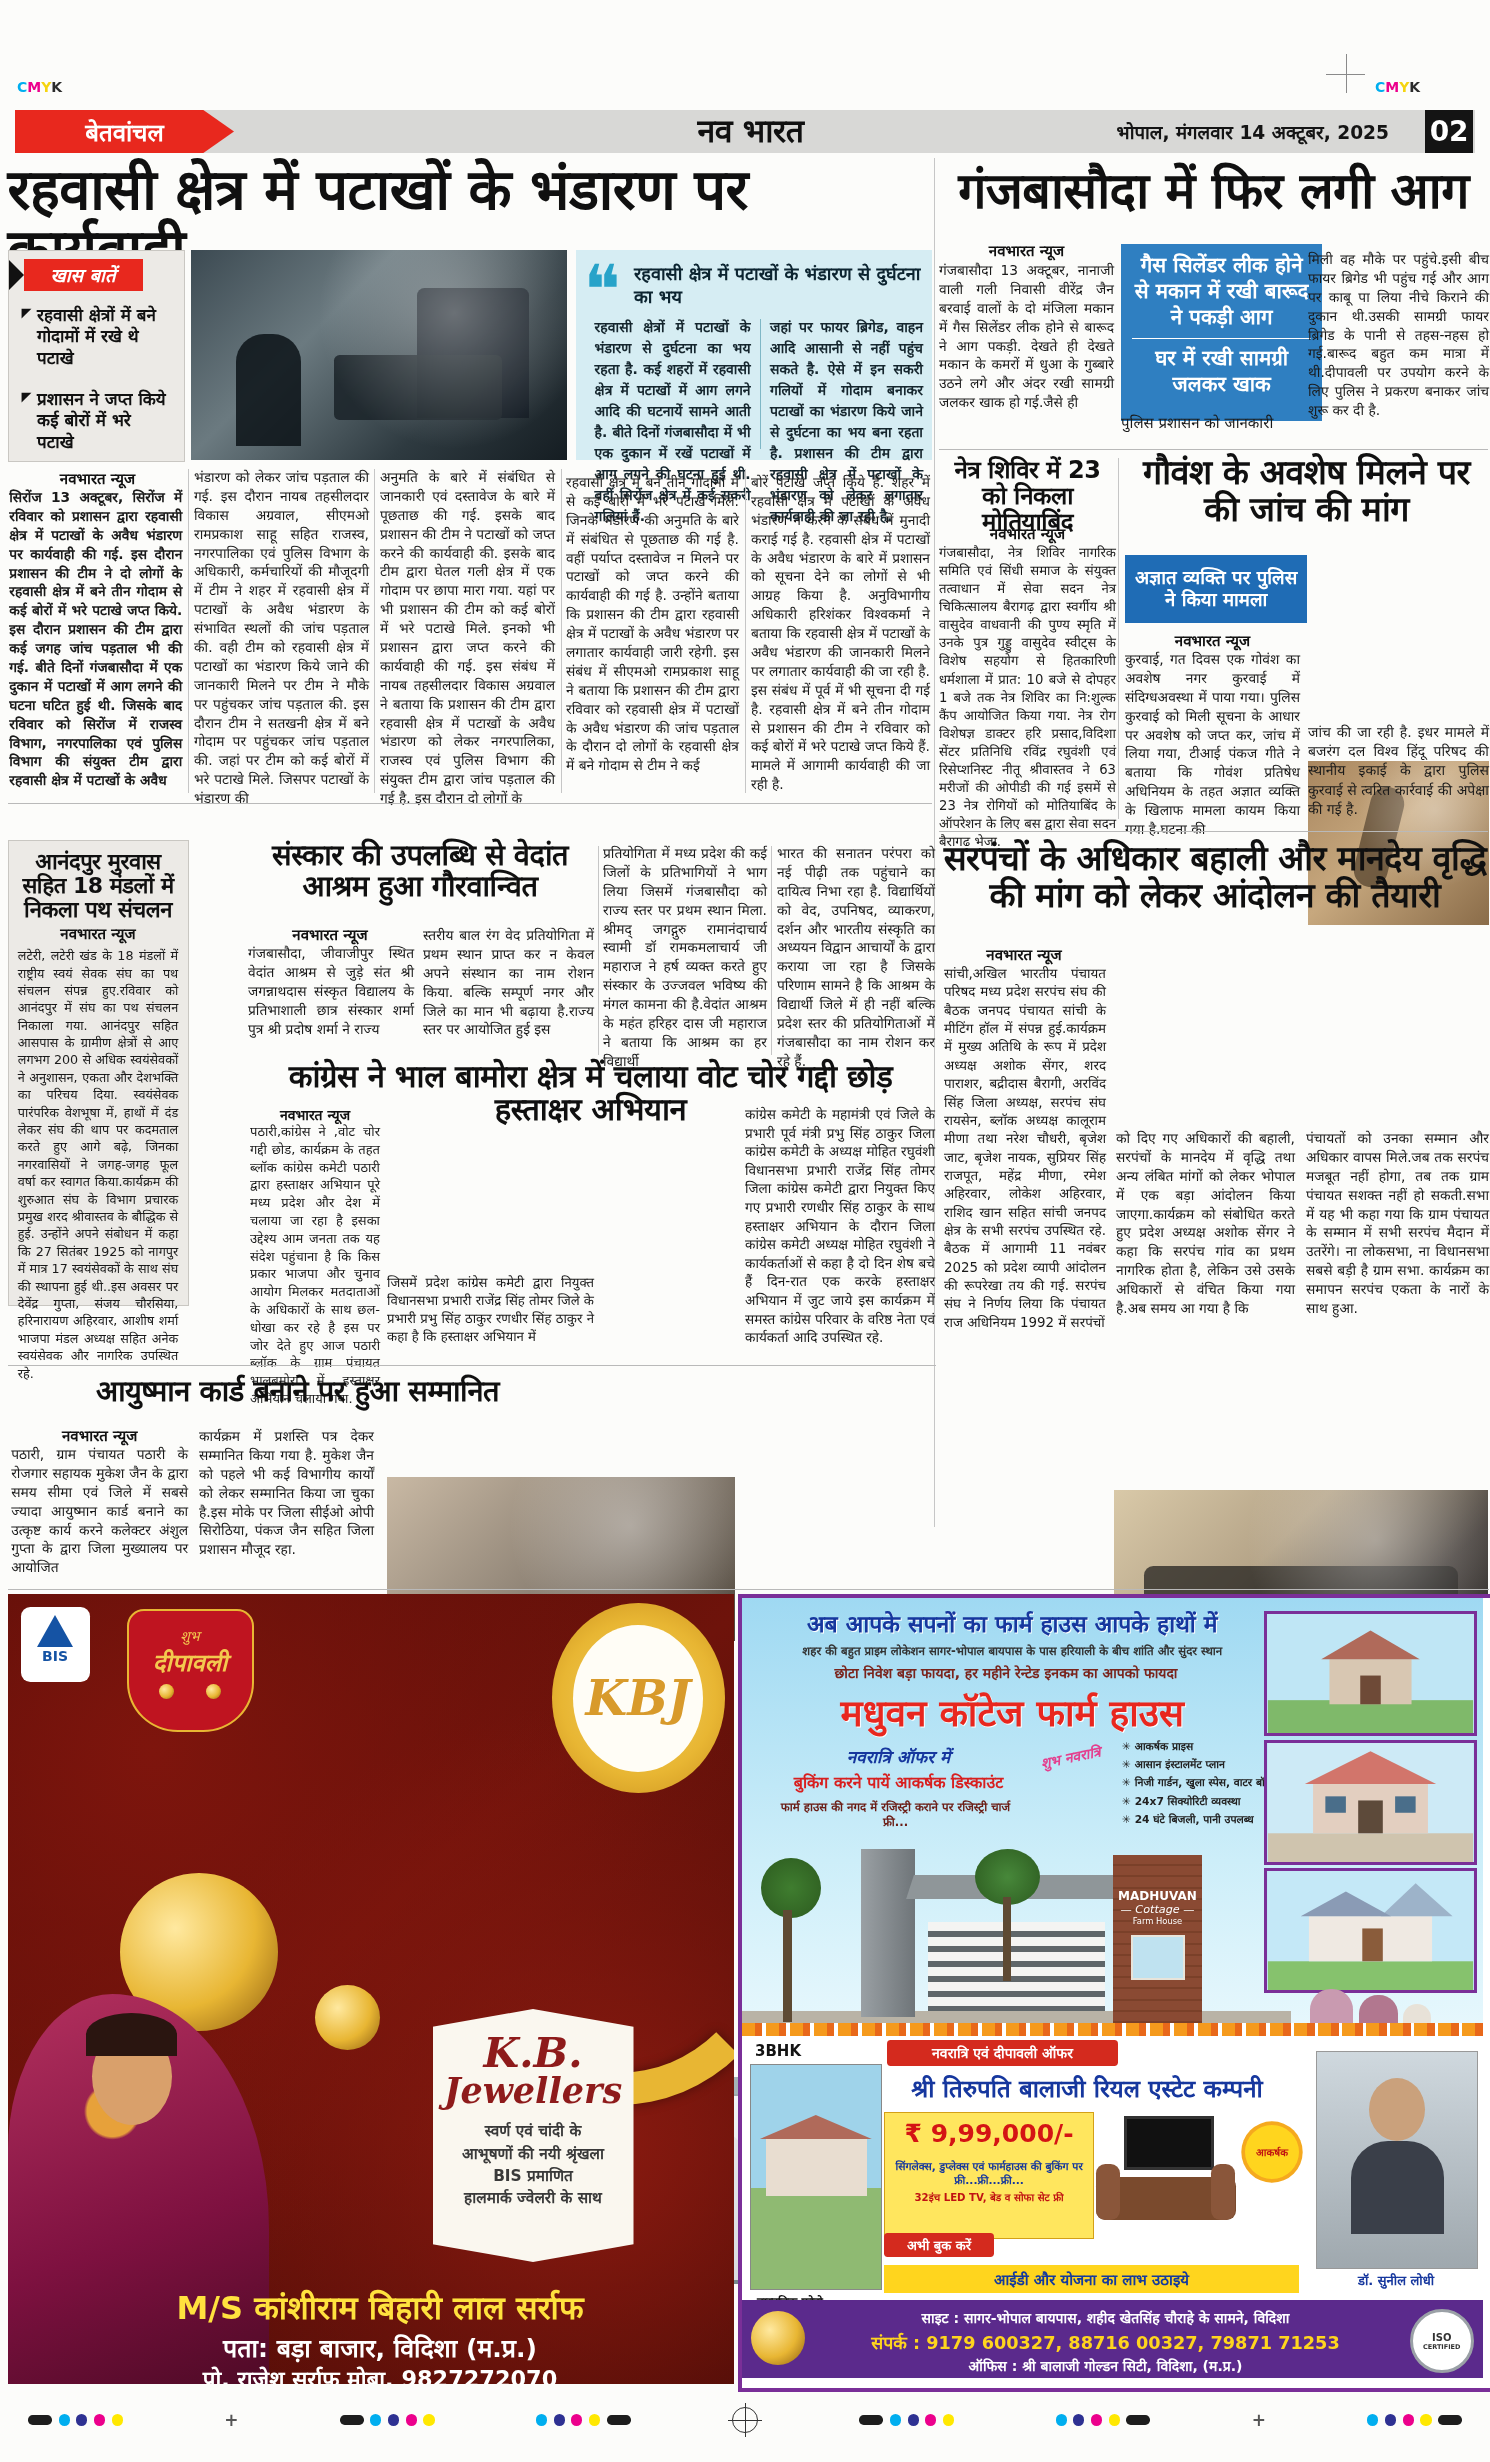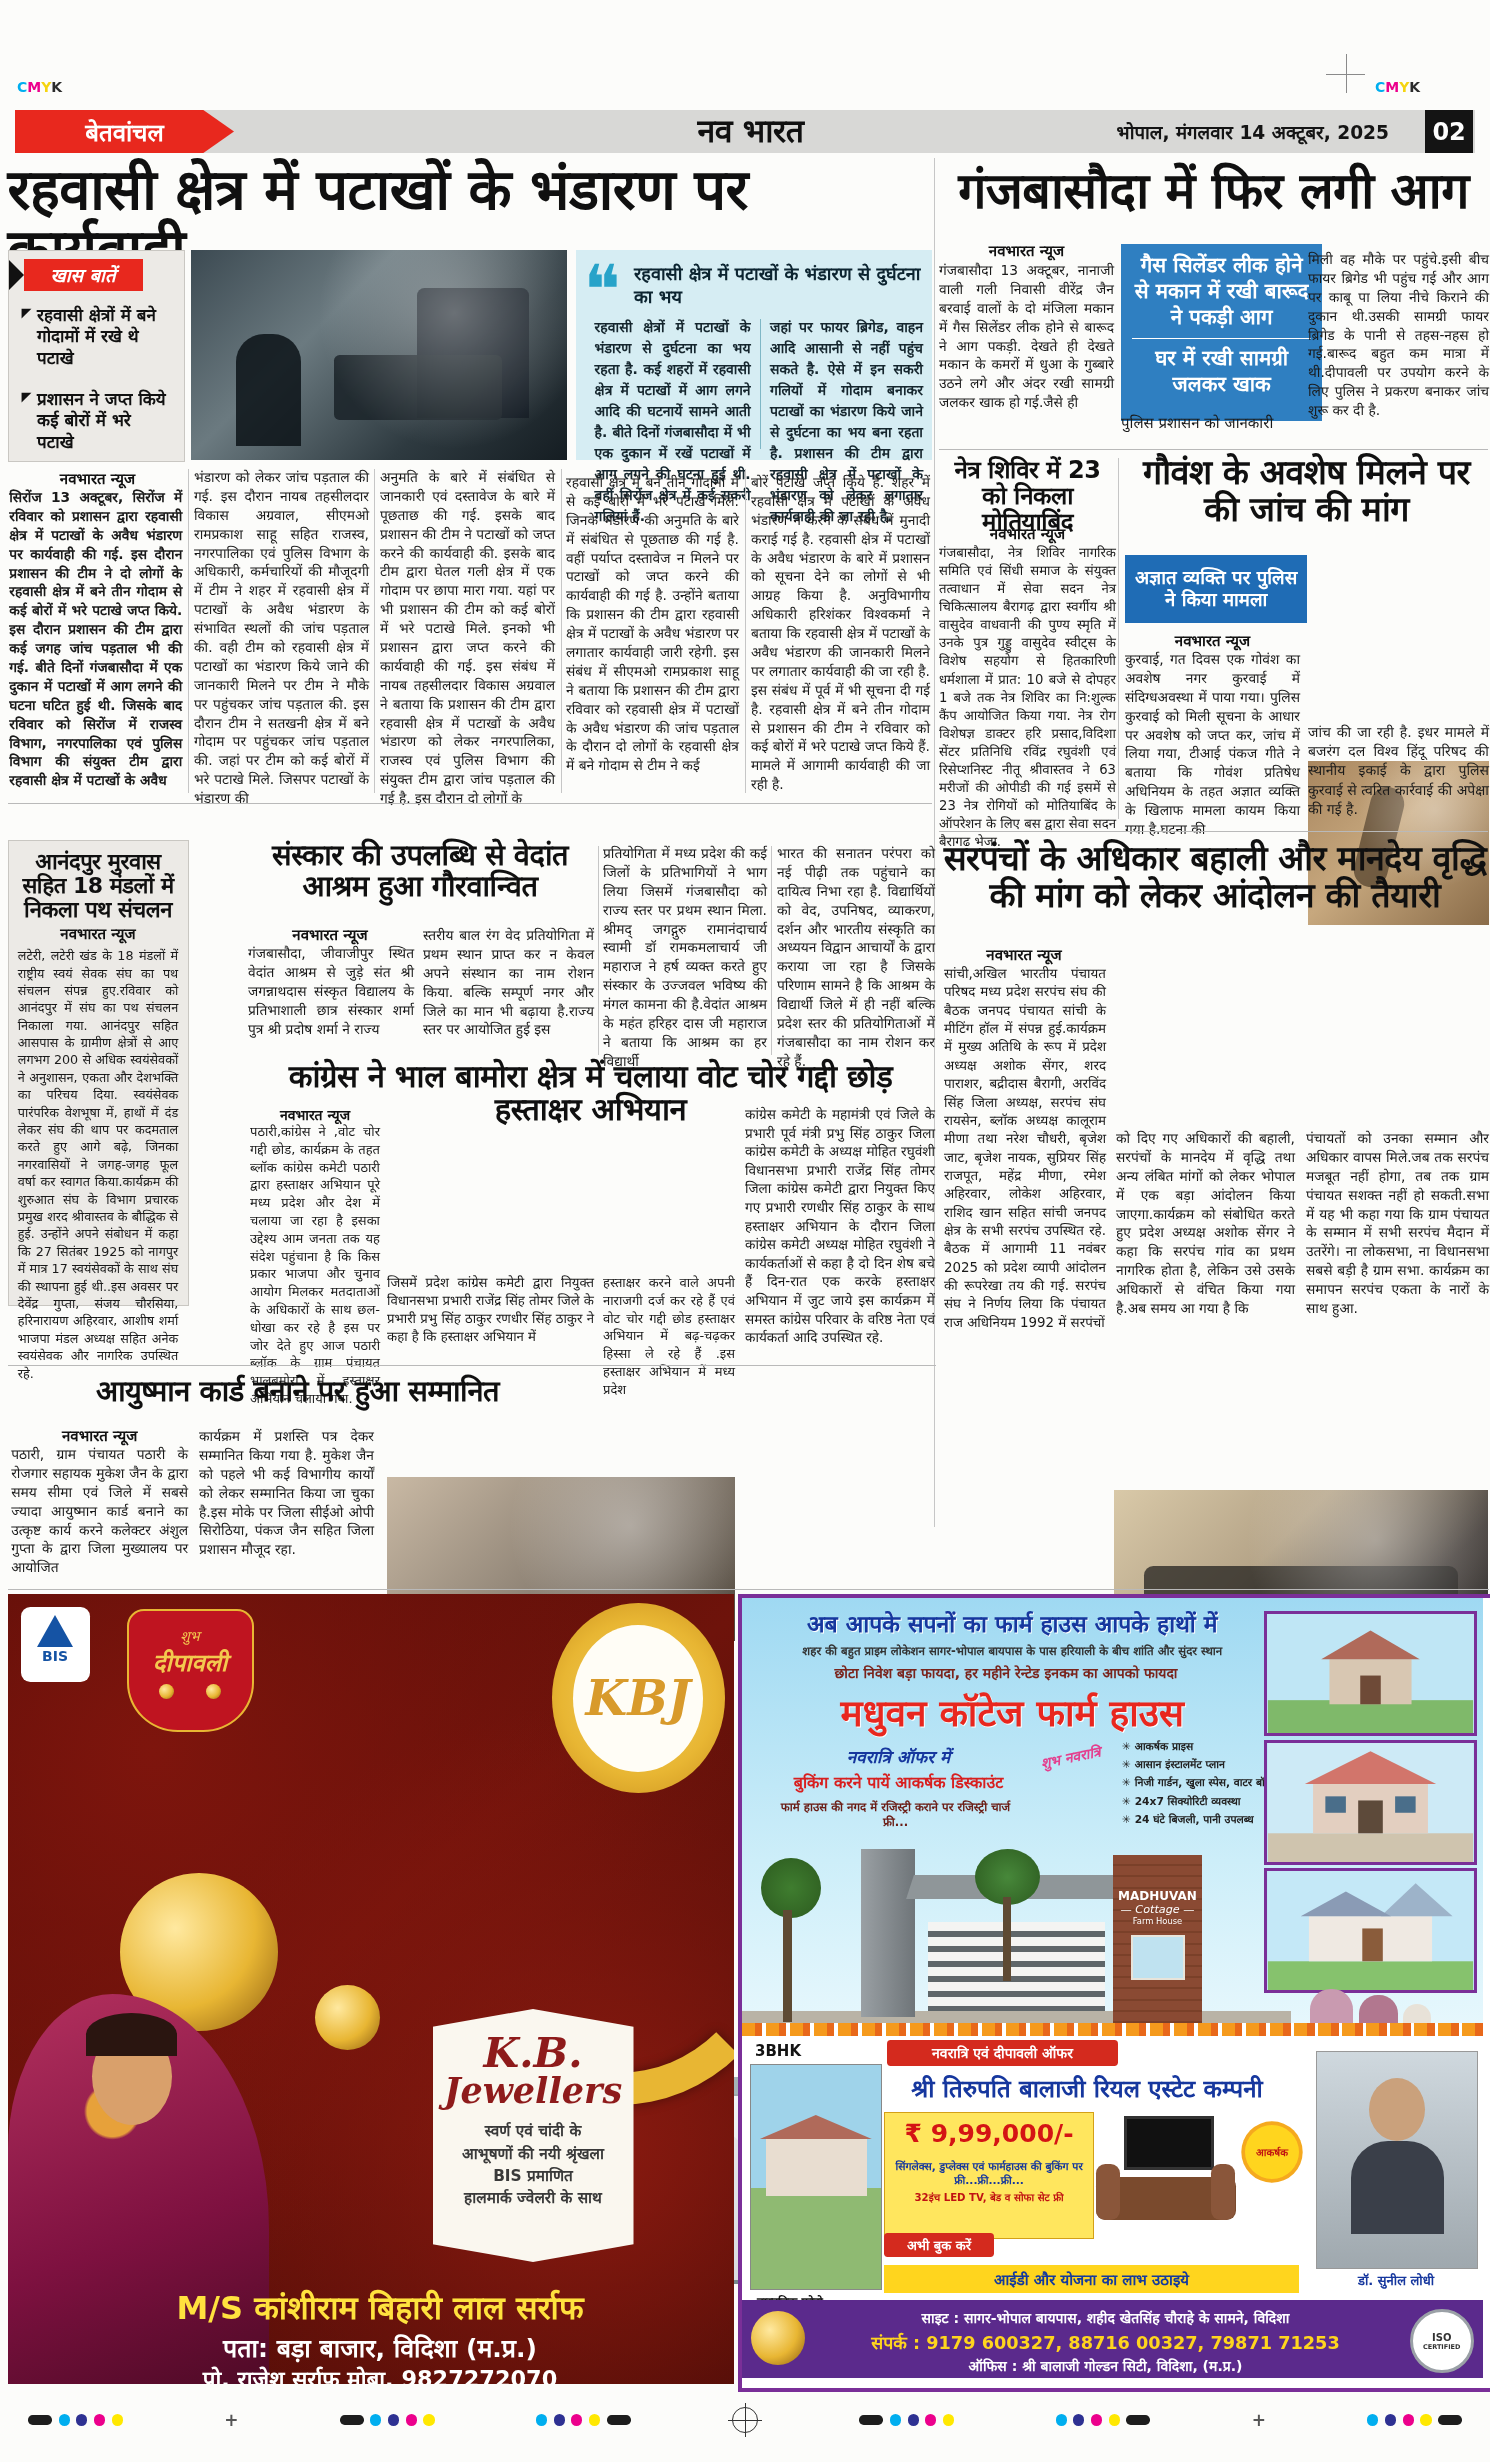--- a/index.html
+++ b/index.html
@@ -9,21 +9,21 @@
   .hl{font-weight:bold;color:#101010;line-height:1.08;letter-spacing:-0.5px;}
   .body-txt{font-size:13.8px;line-height:1.37;text-align:justify;color:#1a1a1a;}
   .byline{font-weight:bold;text-align:center;font-size:15px;color:#111;}
   .rule-v{border-left:0.9px solid #c6c6c6;}
   .rule-h{border-top:0.9px solid #b9b9b9;}
   .graybox{background:#eceae6;border:0.9px solid #c9c7c2;}
   
   .mast-bar{background:#d8d8d6;}
   .edition{background:#e8281e;color:#fff;font-weight:bold;font-size:24px;display:flex;align-items:center;justify-content:center;
            clip-path:polygon(0 0,86% 0,100% 50%,86% 100%,0 100%);}
-  .pagebox{background:#141414;color:#fff;font-weight:bold;font-size:24px;display:flex;align-items:center;justify-content:center;}
+  .pagebox{background:#141414;color:#fff;font-weight:bold;font-size:28px;display:flex;align-items:center;justify-content:center;}
   .cmyk span{font-weight:bold;font-size:14px;}
   .c-c{color:#00aeef}.c-m{color:#ec008c}.c-y{color:#f5d40f}.c-k{color:#2b2b2b}
   .crosshair{width:39px;height:39px;}
   .crosshair:before{content:"";position:absolute;left:50%;top:0;bottom:0;border-left:0.9px solid #8a8a8a;}
   .crosshair:after{content:"";position:absolute;top:50%;left:0;right:0;border-top:0.9px solid #8a8a8a;}
   
   .khas-head{background:#e8281e;color:#fff;font-weight:bold;font-size:18.6px;font-style:italic;
              display:flex;align-items:center;justify-content:center;}
   .khas-item{font-size:17px;font-weight:bold;line-height:1.25;color:#111;}
   .tri{color:#111;font-size:13px;}
@@ -184,21 +184,20 @@
   <div class="abs rule-v" style="left:598px;top:846px;height:209px;"></div>
   <div class="abs rule-v" style="left:771px;top:846px;height:209px;"></div>
 
   <div class="abs hl" style="left:246px;top:1060px;width:689px;font-size:31px;text-align:center;">कांग्रेस ने भाल बामोरा क्षेत्र में  चलाया वोट चोर गद्दी छोड़ हस्ताक्षर अभियान</div>
   <div class="abs byline" style="left:250px;top:1105px;width:130px;font-size:14px;">नवभारत न्यूज</div>
   <div class="abs body-txt" style="left:250px;top:1123px;width:130px;font-size:13px;">पठारी,कांग्रेस ने ,वोट चोर गद्दी छोड, कार्यक्रम के तहत ब्लॉक कांग्रेस कमेटी पठारी द्वारा हस्ताक्षर अभियान पूरे मध्य प्रदेश और देश में चलाया जा रहा है इसका उद्देश्य आम जनता तक यह संदेश पहुंचाना है कि किस प्रकार भाजपा और चुनाव आयोग मिलकर मतदाताओं के अधिकारों के साथ छल- धोखा कर रहे है इस पर जोर देते हुए आज पठारी ब्लॉक के ग्राम पंचायत भालबमोरा में हस्ताक्षर अभियान चलाया गया.</div>
   <div class="abs ph ph-cong" style="left:387px;top:1103px;width:348px;height:164px;">
     <div class="banner">वोट चोर गद्दी छोड़! हस्ताक्षर अभियान</div>
   </div>
   <div class="abs body-txt" style="left:387px;top:1274px;width:207px;font-size:13.2px;">जिसमें प्रदेश कांग्रेस कमेटी द्वारा नियुक्त विधानसभा प्रभारी राजेंद्र सिंह तोमर जिले के प्रभारी प्रभु सिंह ठाकुर रणधीर सिंह ठाकुर ने कहा है कि हस्ताक्षर अभियान में</div>
-  <div class="abs body-txt" style="left:603px;top:1274px;width:132px;font-size:13px;">हस्ताक्षर करने वाले अपनी नाराजगी दर्ज कर रहे हैं एवं वोट चोर गद्दी छोड हस्ताक्षर अभियान में बढ़-चढ़कर हिस्सा ले रहे हैं .इस हस्ताक्षर अभियान में मध्य प्रदेश</div>
   <div class="abs body-txt" style="left:745px;top:1105px;width:190px;font-size:13.6px;">कांग्रेस कमेटी के महामंत्री एवं जिले के प्रभारी पूर्व मंत्री प्रभु सिंह ठाकुर जिला कांग्रेस कमेटी के अध्यक्ष मोहित रघुवंशी विधानसभा प्रभारी राजेंद्र सिंह तोमर जिला कांग्रेस कमेटी द्वारा नियुक्त किए गए प्रभारी रणधीर सिंह ठाकुर के साथ हस्ताक्षर अभियान के दौरान जिला कांग्रेस कमेटी अध्यक्ष मोहित रघुवंशी ने कार्यकर्ताओं से कहा है दो दिन शेष बचे हैं दिन-रात एक करके हस्ताक्षर अभियान में जुट जाये इस कार्यक्रम में समस्त कांग्रेस परिवार के वरिष्ठ नेता एवं कार्यकर्ता आदि उपस्थित रहे.</div>
 
   <div class="abs hl" style="left:941px;top:840px;width:548px;font-size:34px;text-align:center;">सरपंचों के अधिकार बहाली और मानदेय वृद्धि की मांग को लेकर आंदोलन की तैयारी</div>
   <div class="abs byline" style="left:944px;top:944px;width:160px;">नवभारत न्यूज</div>
   <div class="abs body-txt" style="left:944px;top:965px;width:162px;font-size:13.4px;">सांची,अखिल भारतीय पंचायत परिषद मध्य प्रदेश सरपंच संघ की बैठक जनपद पंचायत सांची के मीटिंग हॉल में संपन्न हुई.कार्यक्रम में मुख्य अतिथि के रूप में प्रदेश अध्यक्ष अशोक सेंगर, शरद पाराशर, बद्रीदास बैरागी, अरविंद सिंह जिला अध्यक्ष, सरपंच संघ रायसेन, ब्लॉक अध्यक्ष कालूराम मीणा तथा नरेश चौधरी, बृजेश जाट, बृजेश नायक, सुप्रियर सिंह राजपूत, महेंद्र मीणा, रमेश अहिरवार, लोकेश अहिरवार, राशिद खान सहित सांची जनपद क्षेत्र के सभी सरपंच उपस्थित रहे.  बैठक में आगामी 11 नवंबर 2025 को प्रदेश व्यापी आंदोलन की रूपरेखा तय की गई. सरपंच संघ ने निर्णय लिया कि पंचायत राज अधिनियम 1992 में सरपंचों</div>
   <div class="abs ph ph-meet" style="left:1114px;top:952px;width:374px;height:168px;">
     <div class="abs" style="left:8%;top:45%;width:84%;height:40%;background:#23211f;border-radius:9.3px;opacity:.75;"></div>
   </div>
   <div class="abs body-txt" style="left:1116px;top:1129px;width:179px;font-size:13.8px;">को दिए गए अधिकारों की बहाली, सरपंचों के मानदेय में वृद्धि तथा अन्य लंबित मांगों को लेकर भोपाल में एक बड़ा आंदोलन किया जाएगा.कार्यक्रम को संबोधित करते हुए प्रदेश अध्यक्ष अशोक सेंगर ने कहा कि सरपंच गांव का प्रथम नागरिक होता है, लेकिन उसे उसके अधिकारों से वंचित किया गया है.अब समय आ गया है कि</div>
   <div class="abs body-txt" style="left:1306px;top:1129px;width:183px;font-size:13.8px;">पंचायतों को उनका सम्मान और अधिकार वापस मिले.जब तक सरपंच मजबूत नहीं होगा, तब तक ग्राम पंचायत सशक्त नहीं हो सकती.सभा में यह भी कहा गया कि ग्राम पंचायत के सम्मान में सभी सरपंच मैदान में उतरेंगे। ना लोकसभा, ना विधानसभा सबसे बड़ी है ग्राम सभा. कार्यक्रम का समापन सरपंच एकता के नारों के साथ हुआ.</div>

